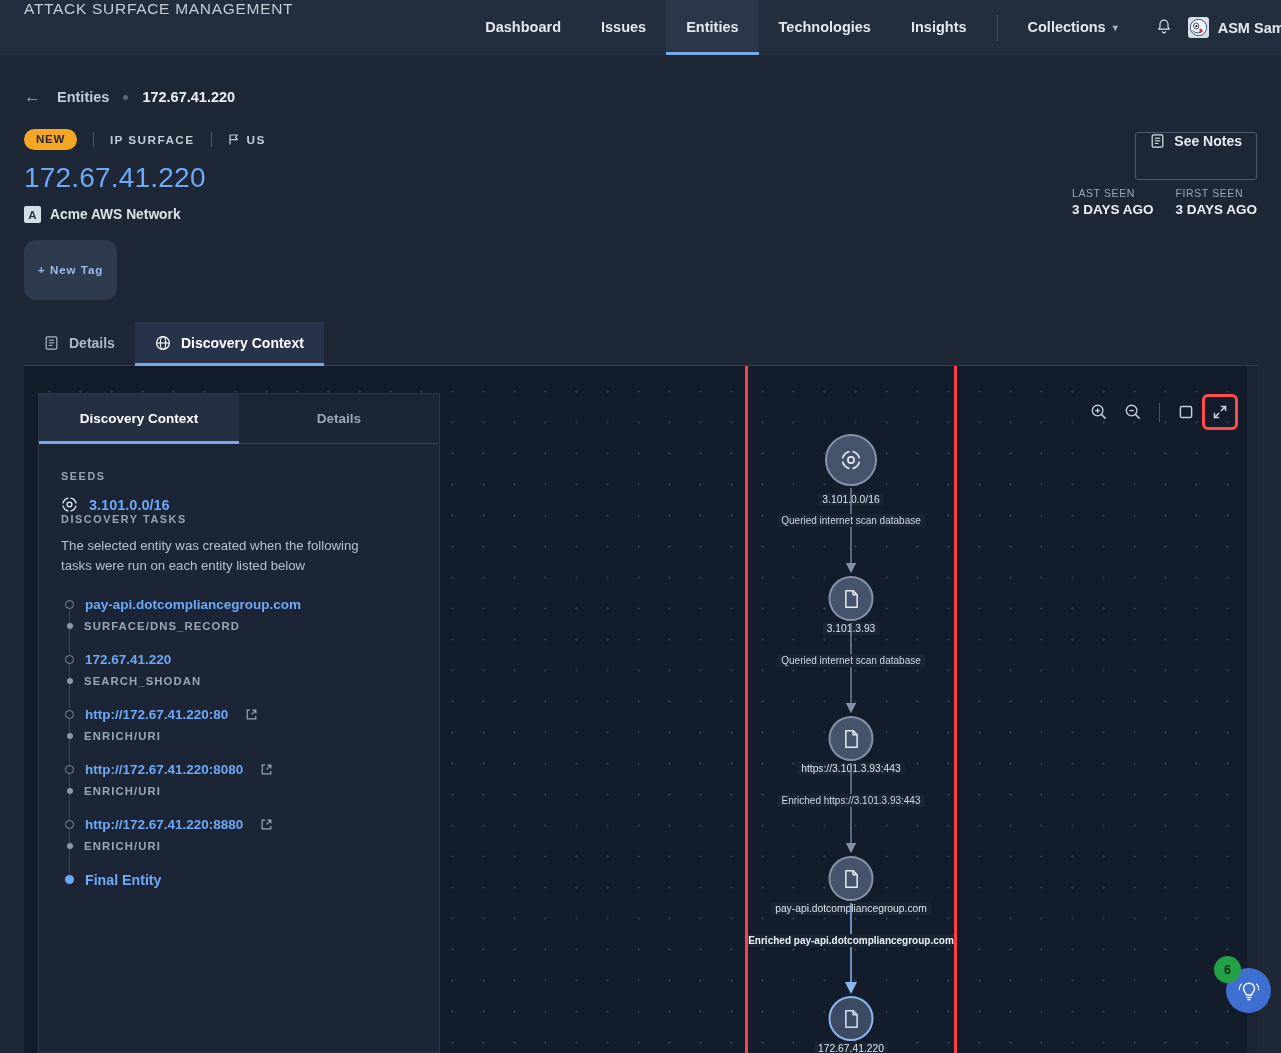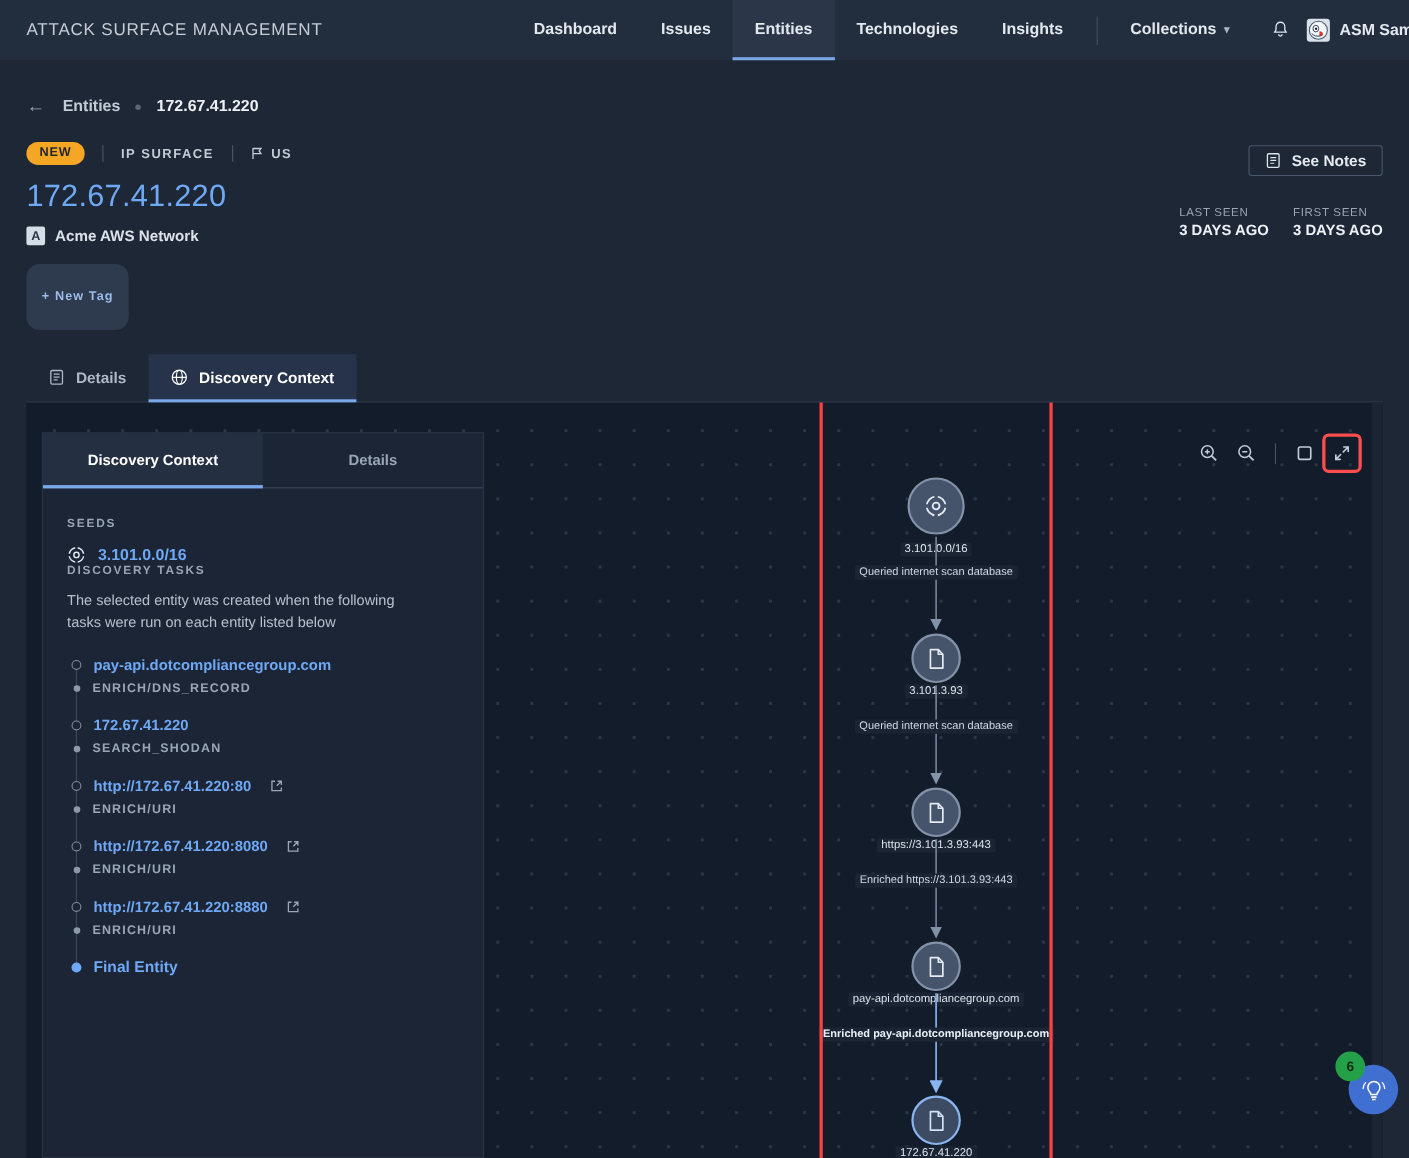--- a/index.html
+++ b/index.html
@@ -8,21 +8,21 @@
     width: 1281px; height: 1053px;
     background: #1e2735;
     font-family: "Liberation Sans", sans-serif;
     overflow: hidden;
   }
 
   
   .topnav {
     height: 55px; width: 1281px;
     background: #222d3d;
-    display: flex; align-items: center;
+    display: flex; 
     position: relative;
   }
   .brand {
     color: #c6ccd6; font-size: 15.5px; letter-spacing: 0.7px;
     font-weight: 400; padding-left: 24px; white-space: nowrap;
   }
   .navitems { display: flex; align-items: center; margin-left: 172px; height: 55px; }
   .navitem {
     color: #e3e8ef; font-size: 14.5px; font-weight: 700;
     padding: 0 20px; height: 55px; line-height: 55px;
@@ -51,21 +51,21 @@
   .crumbs { display: flex; align-items: center; padding: 32px 0 0 24px; }
   .backarrow { color: #9aa6b6; font-size: 17px; margin-right: 16px; cursor: pointer; }
   .crumb-link { color: #c3cbd6; font-size: 14.5px; font-weight: 700; cursor: pointer; }
   .crumb-dot { width: 5px; height: 5px; border-radius: 50%; background: #5b6678; margin: 0 14px; }
   .crumb-cur { color: #eef2f7; font-size: 14.5px; font-weight: 700; }
 
   .notesbtn {
     position: absolute; right: 24px; top: 77px;
     border: 1px solid #4a586e; border-radius: 3px; background: transparent;
     color: #e6ebf2; font-size: 14px; font-weight: 700;
-    height: 28px; padding: 0 14px; display: flex; align-items: center; gap: 9px;
+    height: 48px; padding: 0 14px; display: flex; gap: 9px;
     cursor: pointer; font-family: "Liberation Sans", sans-serif;
   }
 
   .seen-wrap { position: absolute; right: 24px; top: 132px; display: flex; gap: 22px; text-align: left;}
   .seen-lbl { color: #9aa6b6; font-size: 10.5px; font-weight: 400; letter-spacing: 0.6px; }
   .seen-val { color: #eef2f7; font-size: 13.5px; font-weight: 700; margin-top: 3px;}
 
   
   .metarow { display: flex; align-items: center; padding: 22px 0 0 24px; gap: 0; }
   .pill-new {
@@ -357,21 +357,21 @@
         <div class="tasklist">
           <div class="taskline"></div>
 
           <div class="taskgroup">
             <div class="tasktitle">
               <span class="ring"></span>
               <span class="tlabel">pay-api.dotcompliancegroup.com</span>
             </div>
             <div class="tsub">
               <span class="dot"></span>
-              <span class="tsub-txt">ENRICH/DNS_RECORD</span>
+              <span class="tsub-txt">SURFACE/DNS_RECORD</span>
             </div>
           </div>
 
           <div class="taskgroup">
             <div class="tasktitle">
               <span class="ring"></span>
               <span class="tlabel">172.67.41.220</span>
             </div>
             <div class="tsub">
               <span class="dot"></span>

